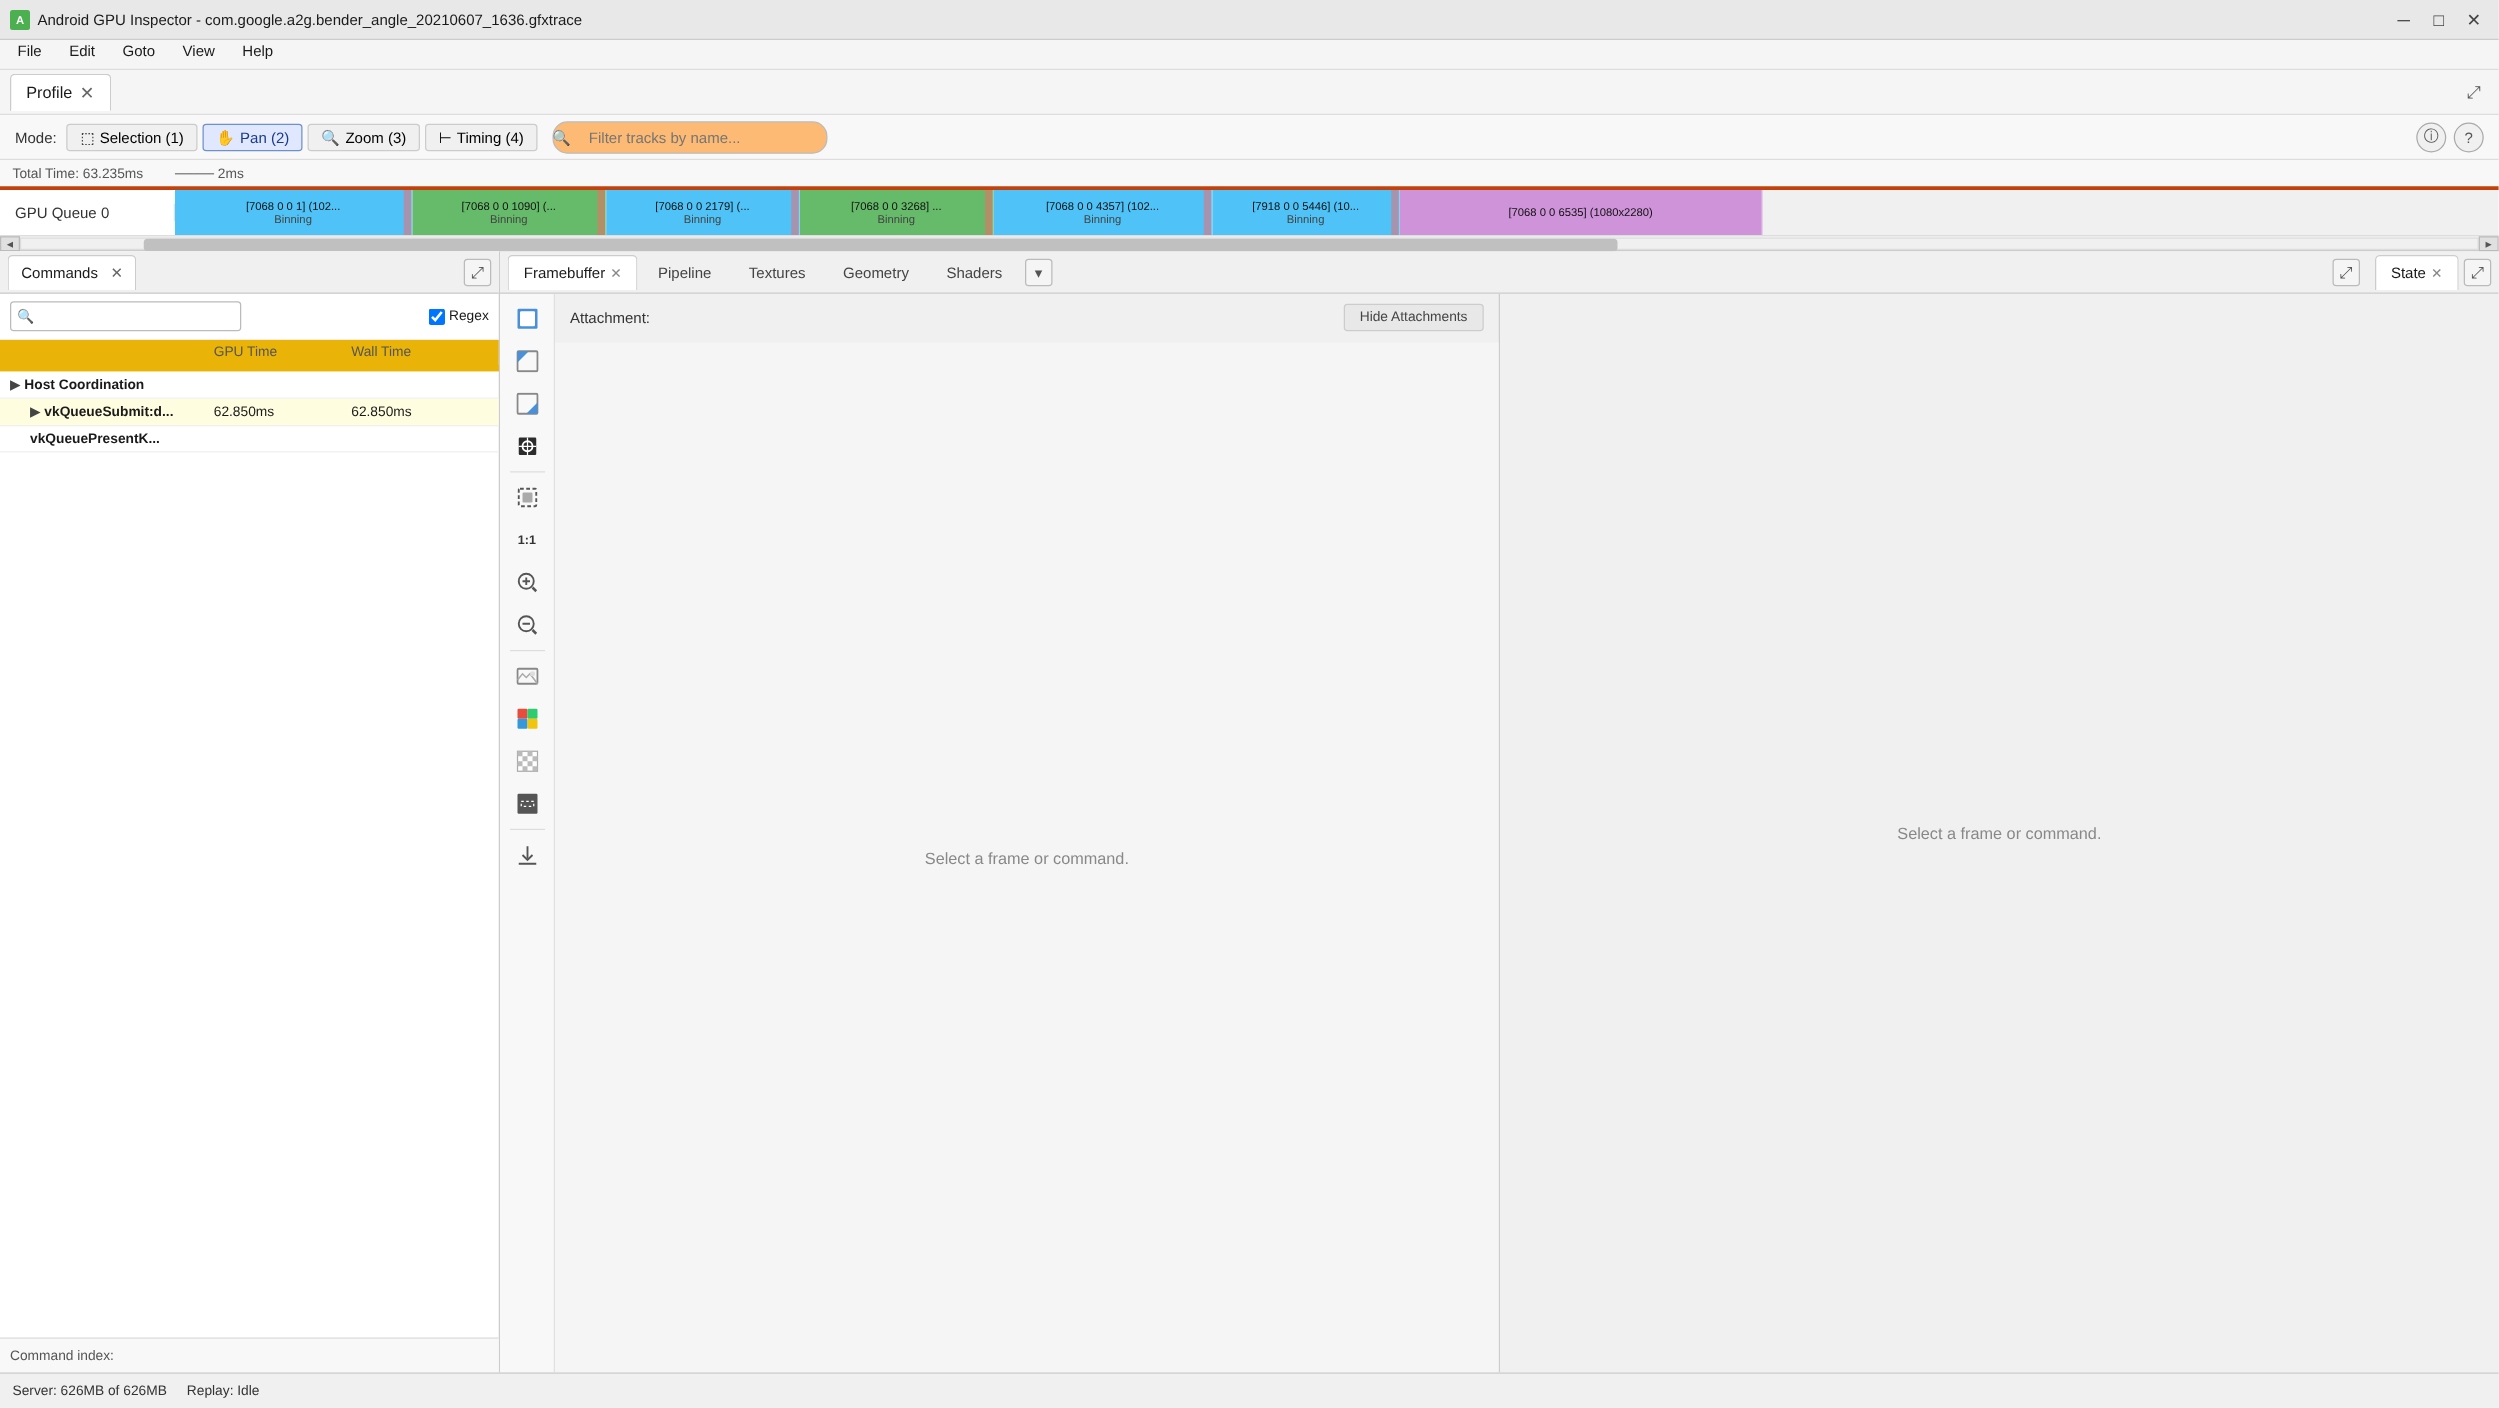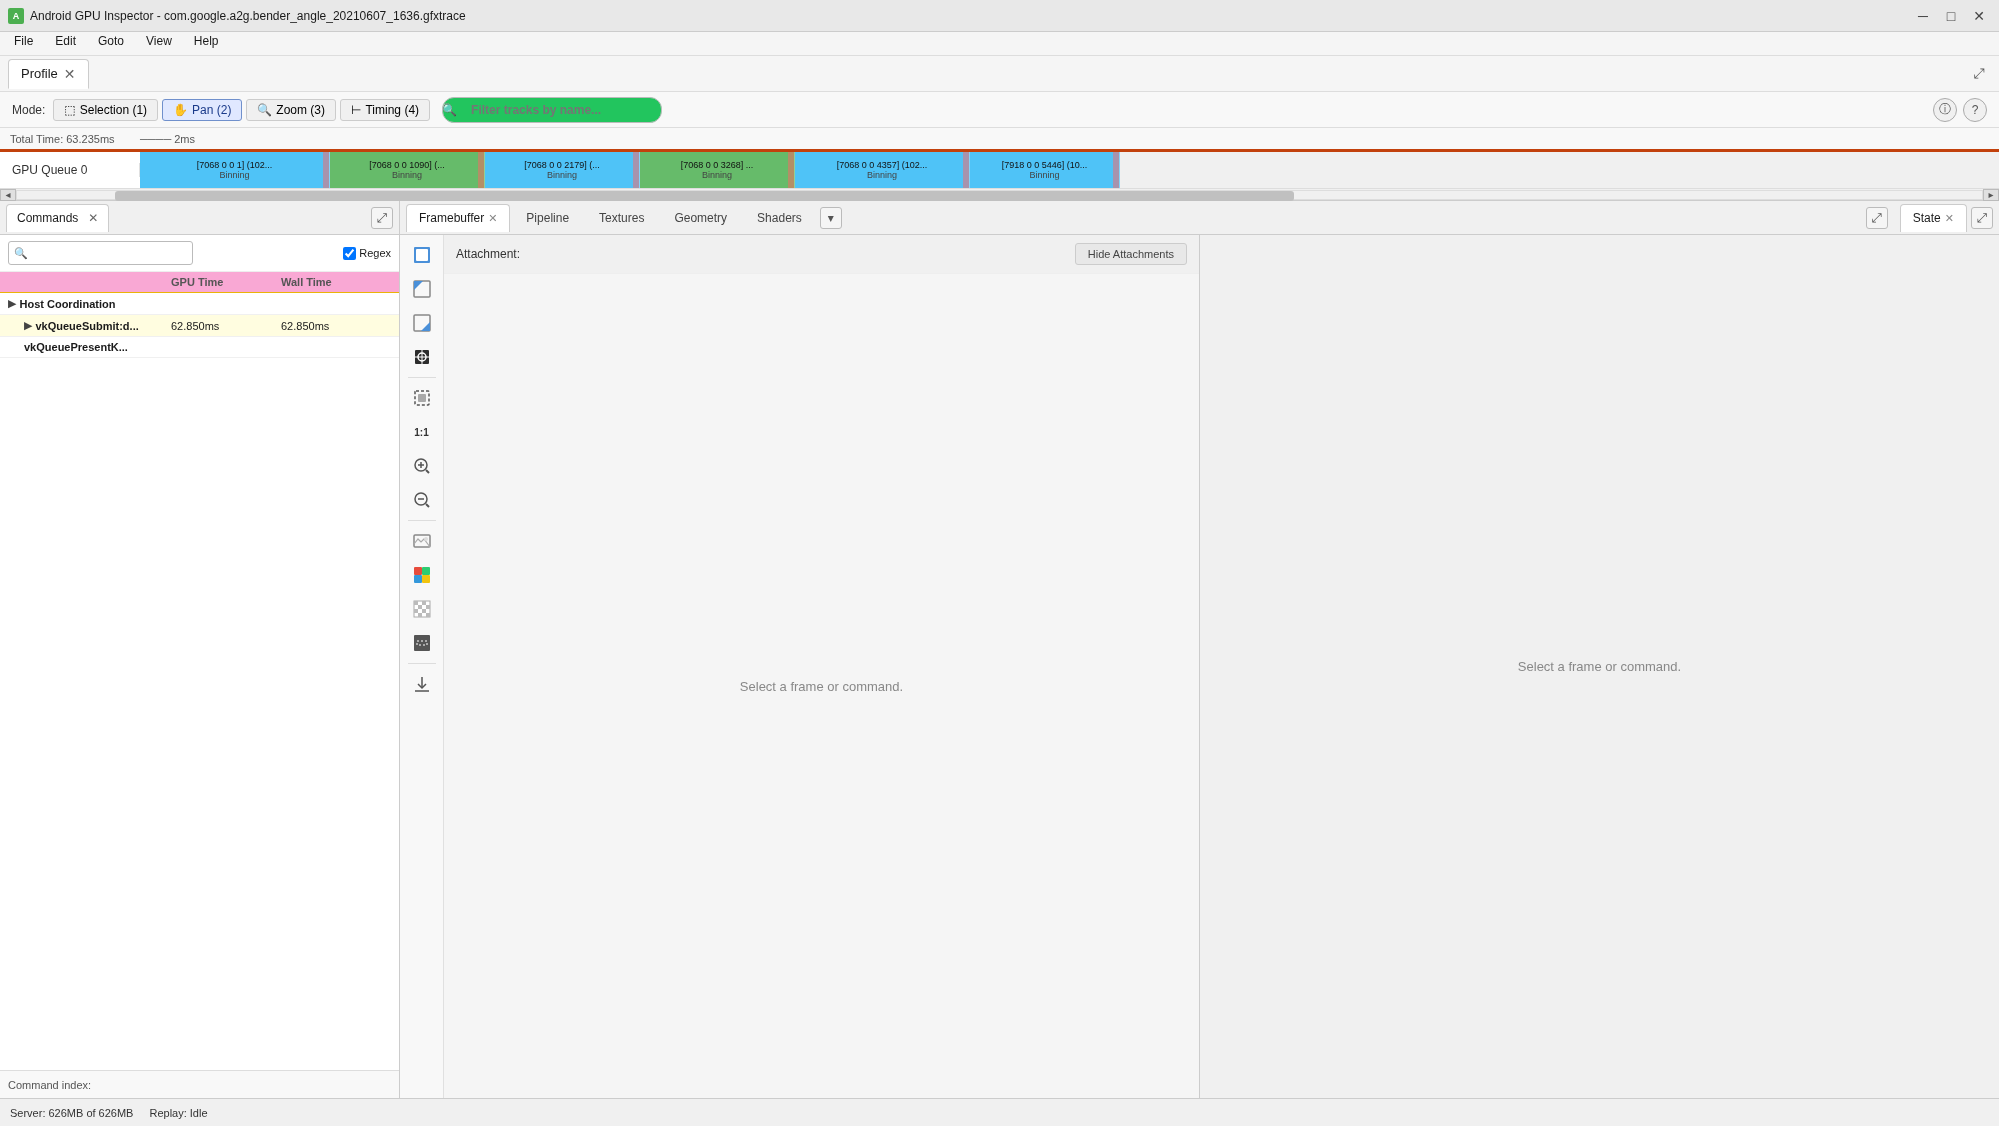--- a/index.html
+++ b/index.html
@@ -150,23 +150,22 @@
       color: #1a3a8a;
     }
     .filter-input {
       margin-left: 8px;
       flex: 0 0 220px;
       height: 26px;
       border: 1px solid #bbb;
       border-radius: 12px;
       padding: 0 10px 0 28px;
       font-size: 12px;
-      background: #22c55e;
+      background: #fdba74;
       position: relative;
-      font-weight: bold;
     }
     .filter-wrapper {
       position: relative;
       display: flex;
       align-items: center;
     }
     .filter-search-icon {
       position: absolute;
       left: 8px;
       color: #888;
@@ -351,25 +350,25 @@
       align-items: center;
       gap: 3px;
       font-size: 11px;
       cursor: pointer;
     }
 
     .commands-table-header {
       display: grid;
       grid-template-columns: 1fr 110px 110px;
       padding: 4px 8px;
-      border-bottom: 1px solid #eab308;
-      background: #f9a8d4;
+      border-bottom: 5px solid #eab308;
+      background: #eab308;
       font-size: 11px;
       color: #555;
-      font-weight: 700;
+      font-weight: 400;
     }
     .commands-list {
       flex: 1;
       overflow-y: auto;
     }
     .cmd-row {
       display: grid;
       grid-template-columns: 1fr 110px 110px;
       padding: 4px 8px;
       border-bottom: 1px solid #f0f0f0;
@@ -652,20 +651,23 @@
         <div class="track-segment" style="width: 175px; background: #4fc3f7; border-right: 1px solid rgba(255,255,255,0.3);">
           <span class="track-label">[7068 0 0 4357] (102...</span>
           <span class="track-sub">Binning</span>
           <div style="position:absolute;right:0;top:0;width:6px;height:100%;background:rgba(255,100,100,0.5);"></div>
         </div>
         <div class="track-segment" style="width: 150px; background: #4fc3f7; border-right: 1px solid rgba(255,255,255,0.3);">
           <span class="track-label">[7918 0 0 5446] (10...</span>
           <span class="track-sub">Binning</span>
           <div style="position:absolute;right:0;top:0;width:6px;height:100%;background:rgba(255,100,100,0.5);"></div>
         </div>
+        <div class="track-segment" style="width: 290px; background: #ce93d8; border-right: 1px solid rgba(255,255,255,0.3);">
+          <span class="track-label">[7068 0 0 6535] (1080x2280)</span>
+        </div>
         <div style="flex: 1; background: #f0f0f0;"></div>
       </div>
     </div>
 
     <div class="timeline-scroll">
       <div class="scroll-arrow">◂</div>
       <div class="scroll-track">
         <div class="scroll-thumb" style="width: 60%; margin-left: 5%;"></div>
       </div>
       <div class="scroll-arrow">▸</div>

